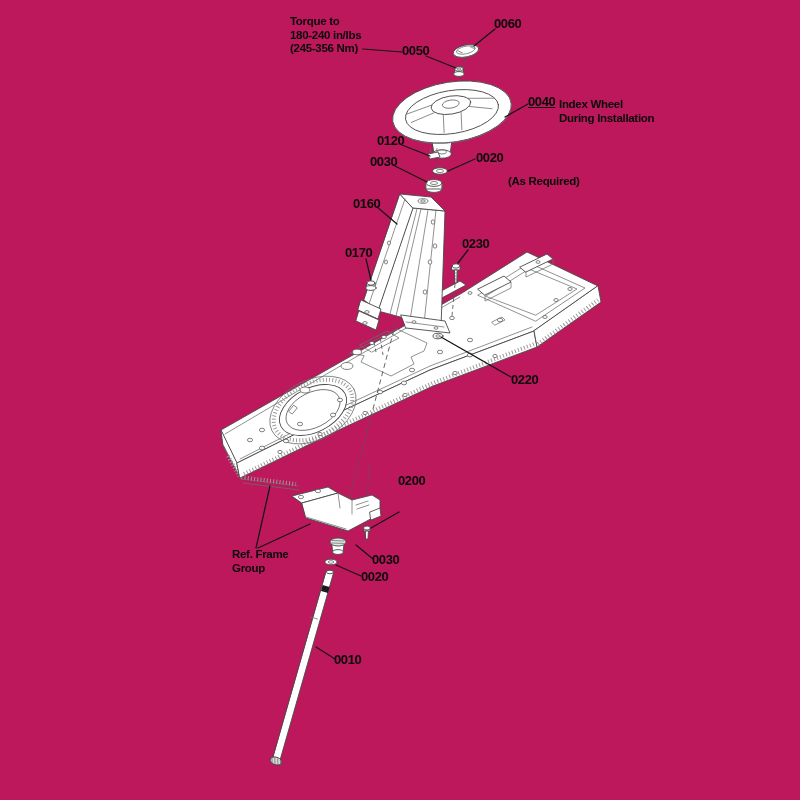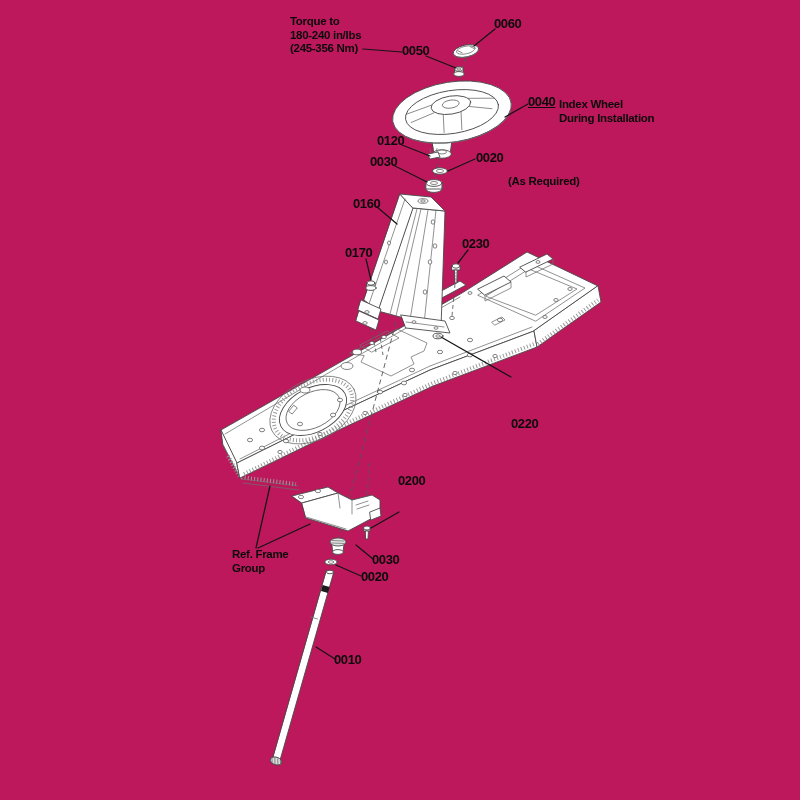--- a/index.html
+++ b/index.html
@@ -273,21 +273,21 @@
 <div class="lbl callout" style="left:528px;top:95px;text-decoration:underline;">0040</div>
 <div class="lbl note" style="left:559px;top:98px;">Index Wheel
 During Installation</div>
 <div class="lbl callout" style="left:377px;top:134px;">0120</div>
 <div class="lbl callout" style="left:370px;top:155px;">0030</div>
 <div class="lbl callout" style="left:476px;top:151px;">0020</div>
 <div class="lbl note" style="left:508px;top:151px;margin-top:24px;">(As Required)</div>
 <div class="lbl callout" style="left:353px;top:197px;">0160</div>
 <div class="lbl callout" style="left:345px;top:246px;">0170</div>
 <div class="lbl callout" style="left:462px;top:237px;">0230</div>
-<div class="lbl callout" style="left:511px;top:373px;margin-top:44px;">0220</div>
+<div class="lbl callout" style="left:511px;top:373px;">0220</div>
 <div class="lbl callout" style="left:398px;top:474px;">0200</div>
 <div class="lbl note" style="left:232px;top:540px;margin-top:8px;">Ref. Frame
 Group</div>
 <div class="lbl callout" style="left:372px;top:553px;">0030</div>
 <div class="lbl callout" style="left:361px;top:570px;">0020</div>
 <div class="lbl callout" style="left:334px;top:653px;">0010</div>
 
 </div>
 
 </body></html>

